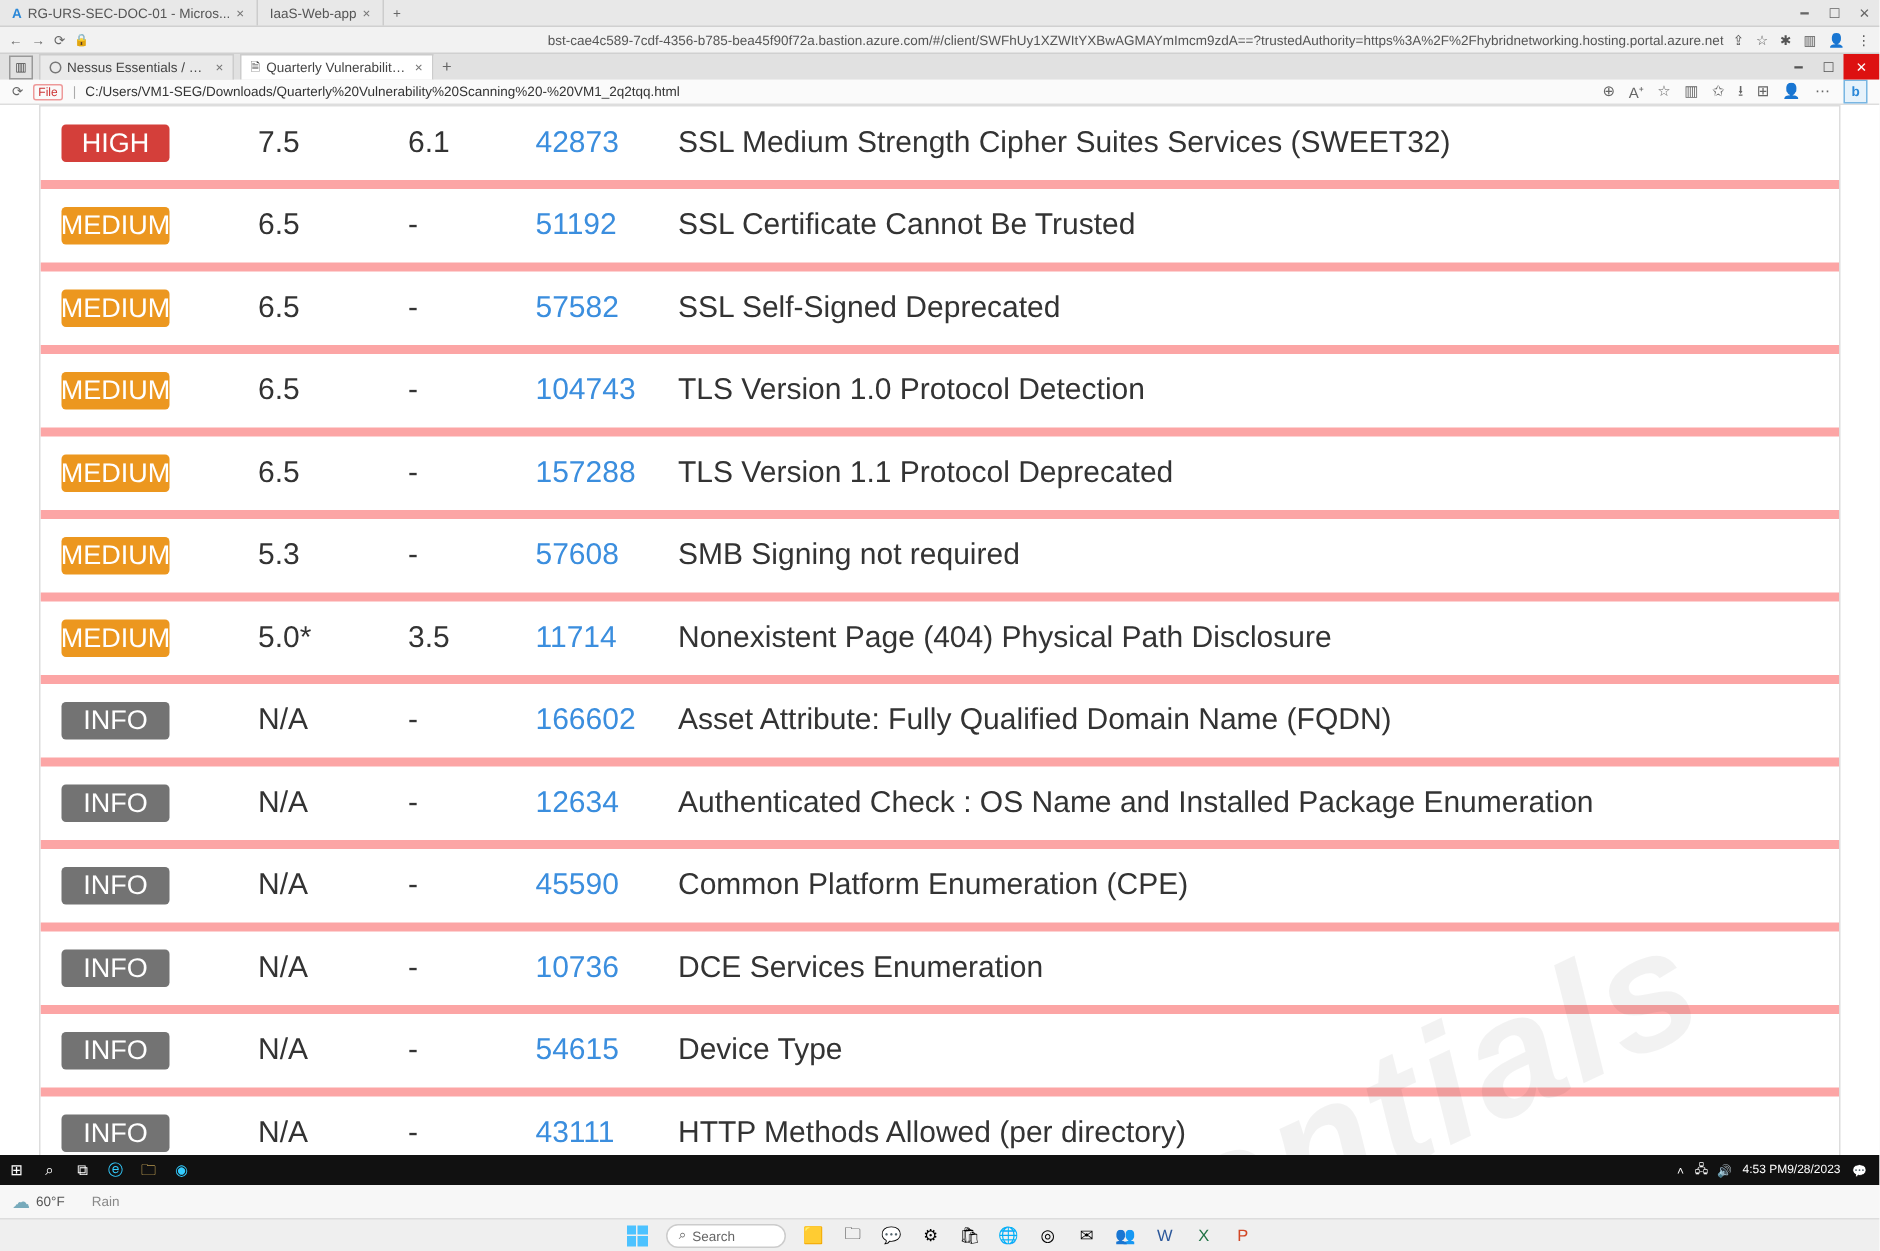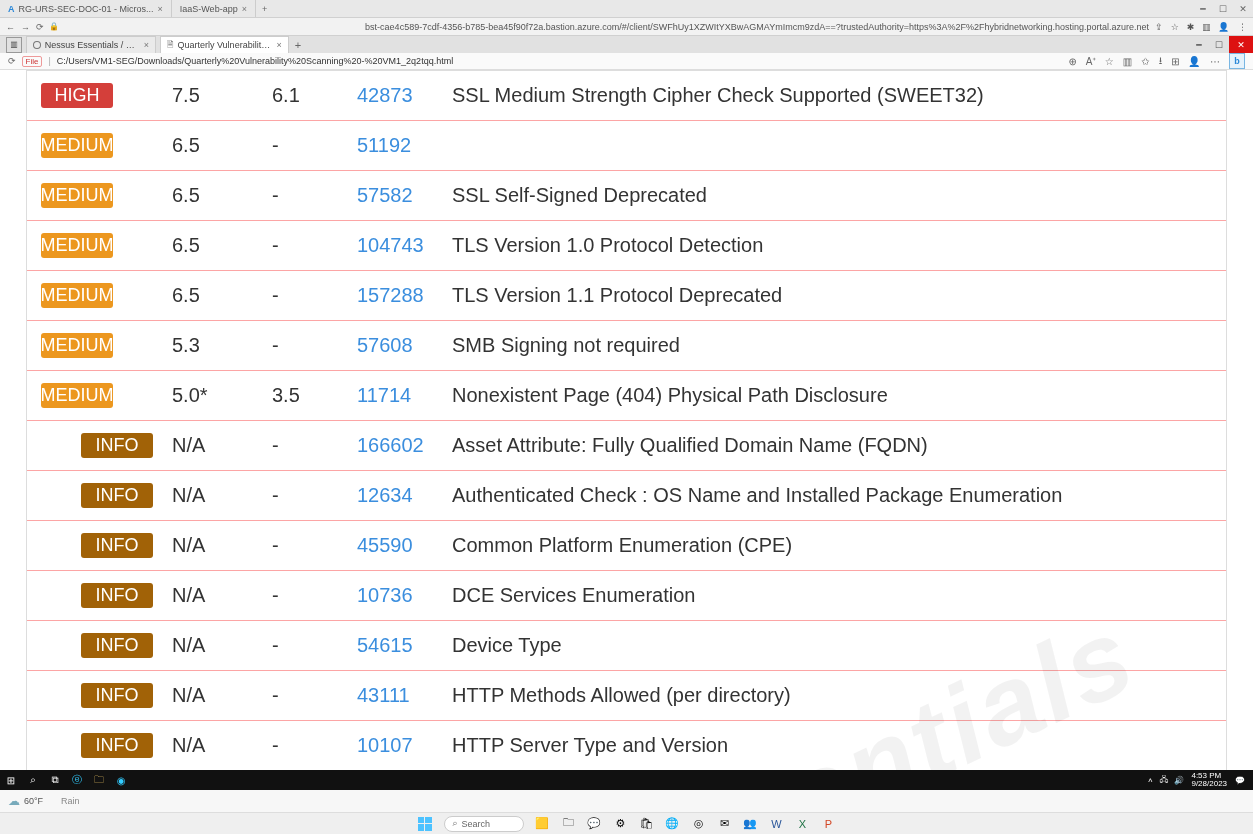--- a/index.html
+++ b/index.html
@@ -103,39 +103,39 @@
   }
   .report {
     margin: 0 26px;
     border:1px solid #ddd;
     height:100%;
     overflow:hidden;
   }
   .row {
     display:flex;
     align-items:center;
-    border-top:1px solid #fca5a5;
+    border-top:6px solid #fca5a5;
     padding: 12px 0;
     font-size:20px;
     color:#333;
   }
   .row:first-child{border-top:none;}
   .sev-cell{ width:145px; padding-left:14px;}
   .sev-badge{
     display:inline-flex;
     align-items:center;justify-content:center;
     color:#fff;
     font-size:18px;
     height:25px;
     width:72px;
     border-radius:3px;
   }
   .sev-high{ background:#d43f3a;}
   .sev-medium{ background:#ec971f;}
-  .sev-info{ background:#a16207;margin-left:40px;}
+  .sev-info{ background:#737373;}
   .cvss2-cell{width:100px;}
   .cvss3-cell{width:85px;}
   .plugin-cell{width:95px;}
   .plugin-cell a{ color:#3b8ede; text-decoration:none;}
   .name-cell{flex:1;}
   .watermark{
     position:absolute;
     right:100px;
     bottom:-40px;
     font-size:110px;
@@ -159,21 +159,21 @@
     position:absolute;
     bottom:44px;
     left:0;right:0;
     height:20px;
     background:#111;
     display:flex;
     align-items:center;
   }
   .tb1-btn{width:22px;height:20px;display:flex;align-items:center;justify-content:center;color:#fff;font-size:10px;}
   .tb1-sys{position:absolute;right:4px;display:flex;align-items:center;gap:0;color:#fff;font-size:8px;}
-  .tb1-clock{display:flex;flex-direction:column;align-items:flex-start;padding:0 4px;line-height:1;}
+  .tb1-clock{display:flex;align-items:flex-start;padding:0 4px;line-height:1;}
   .weather-bar{
     position:absolute;
     bottom:22px;
     left:0;right:0;
     height:22px;
     background:#f7f7f7;
     display:flex;
     align-items:center;
     padding-left:8px;
     font-size:9px;color:#555;
@@ -284,27 +284,28 @@
 
 <span class="side-chevron">»</span>
 
 <div class="content">
   <div class="report" id="report">
       <div class="row">
         <div class="sev-cell"><span class="sev-badge sev-high">HIGH</span></div>
         <div class="cvss2-cell">7.5</div>
         <div class="cvss3-cell">6.1</div>
         <div class="plugin-cell"><a href="#">42873</a></div>
-        <div class="name-cell">SSL Medium Strength Cipher Check Supported (SWEET32)</div>
+        <div class="name-cell">SSL Medium Strength Cipher Suites Services (SWEET32)</div>
       </div>
       <div class="row">
         <div class="sev-cell"><span class="sev-badge sev-medium">MEDIUM</span></div>
         <div class="cvss2-cell">6.5</div>
         <div class="cvss3-cell">-</div>
         <div class="plugin-cell"><a href="#">51192</a></div>
+        <div class="name-cell">SSL Certificate Cannot Be Trusted</div>
       </div>
       <div class="row">
         <div class="sev-cell"><span class="sev-badge sev-medium">MEDIUM</span></div>
         <div class="cvss2-cell">6.5</div>
         <div class="cvss3-cell">-</div>
         <div class="plugin-cell"><a href="#">57582</a></div>
         <div class="name-cell">SSL Self-Signed Deprecated</div>
       </div>
       <div class="row">
         <div class="sev-cell"><span class="sev-badge sev-medium">MEDIUM</span></div>

